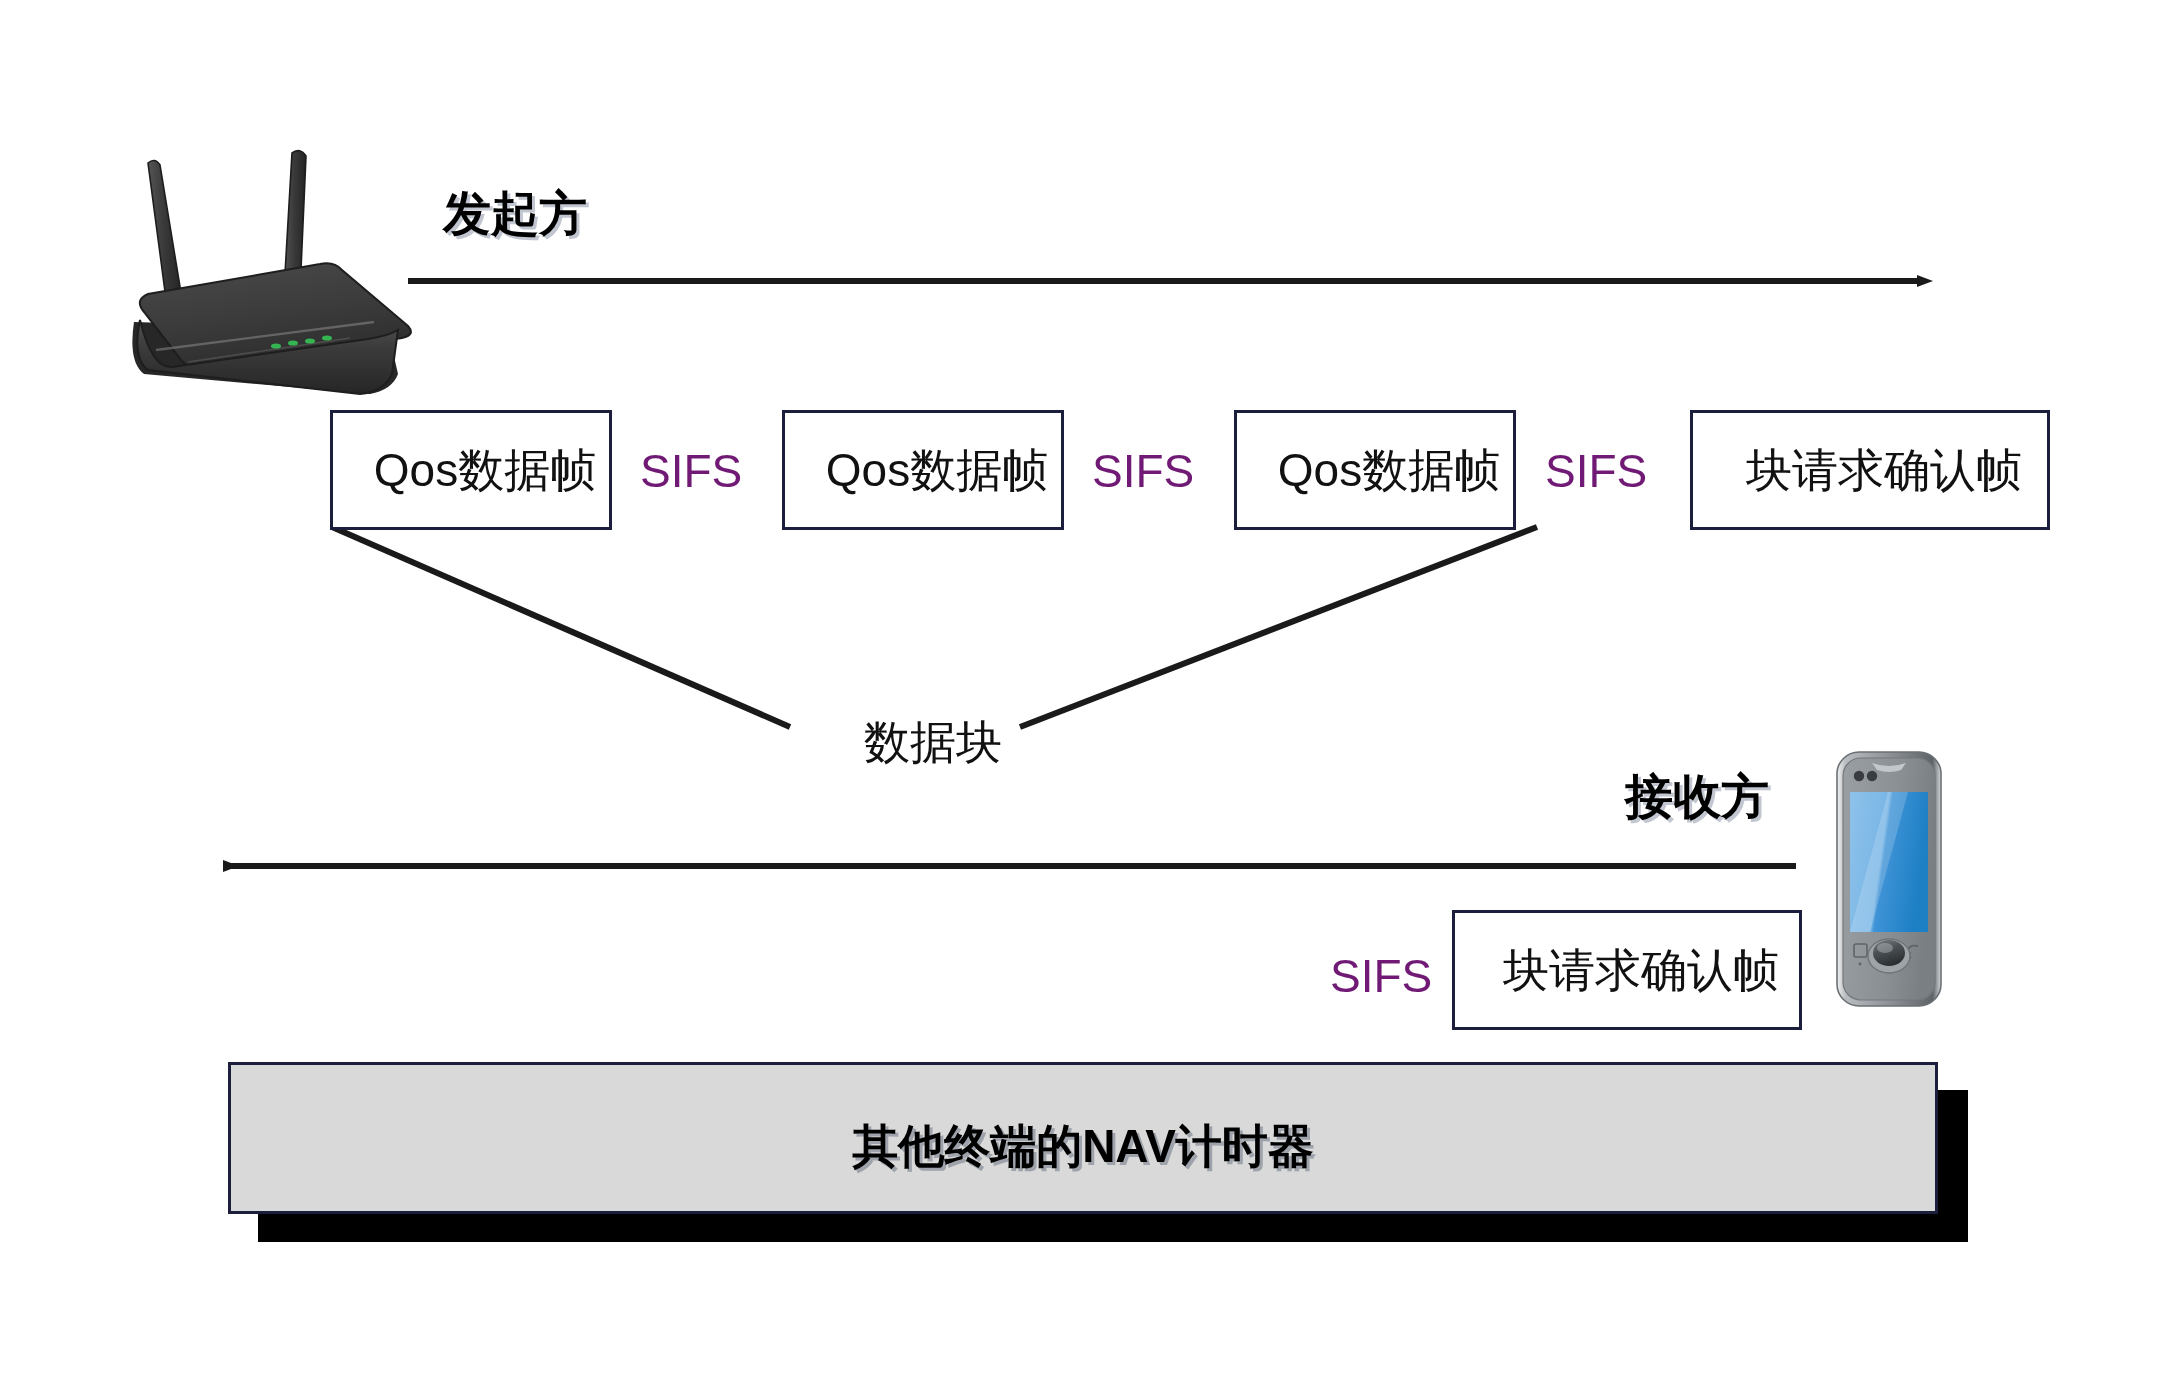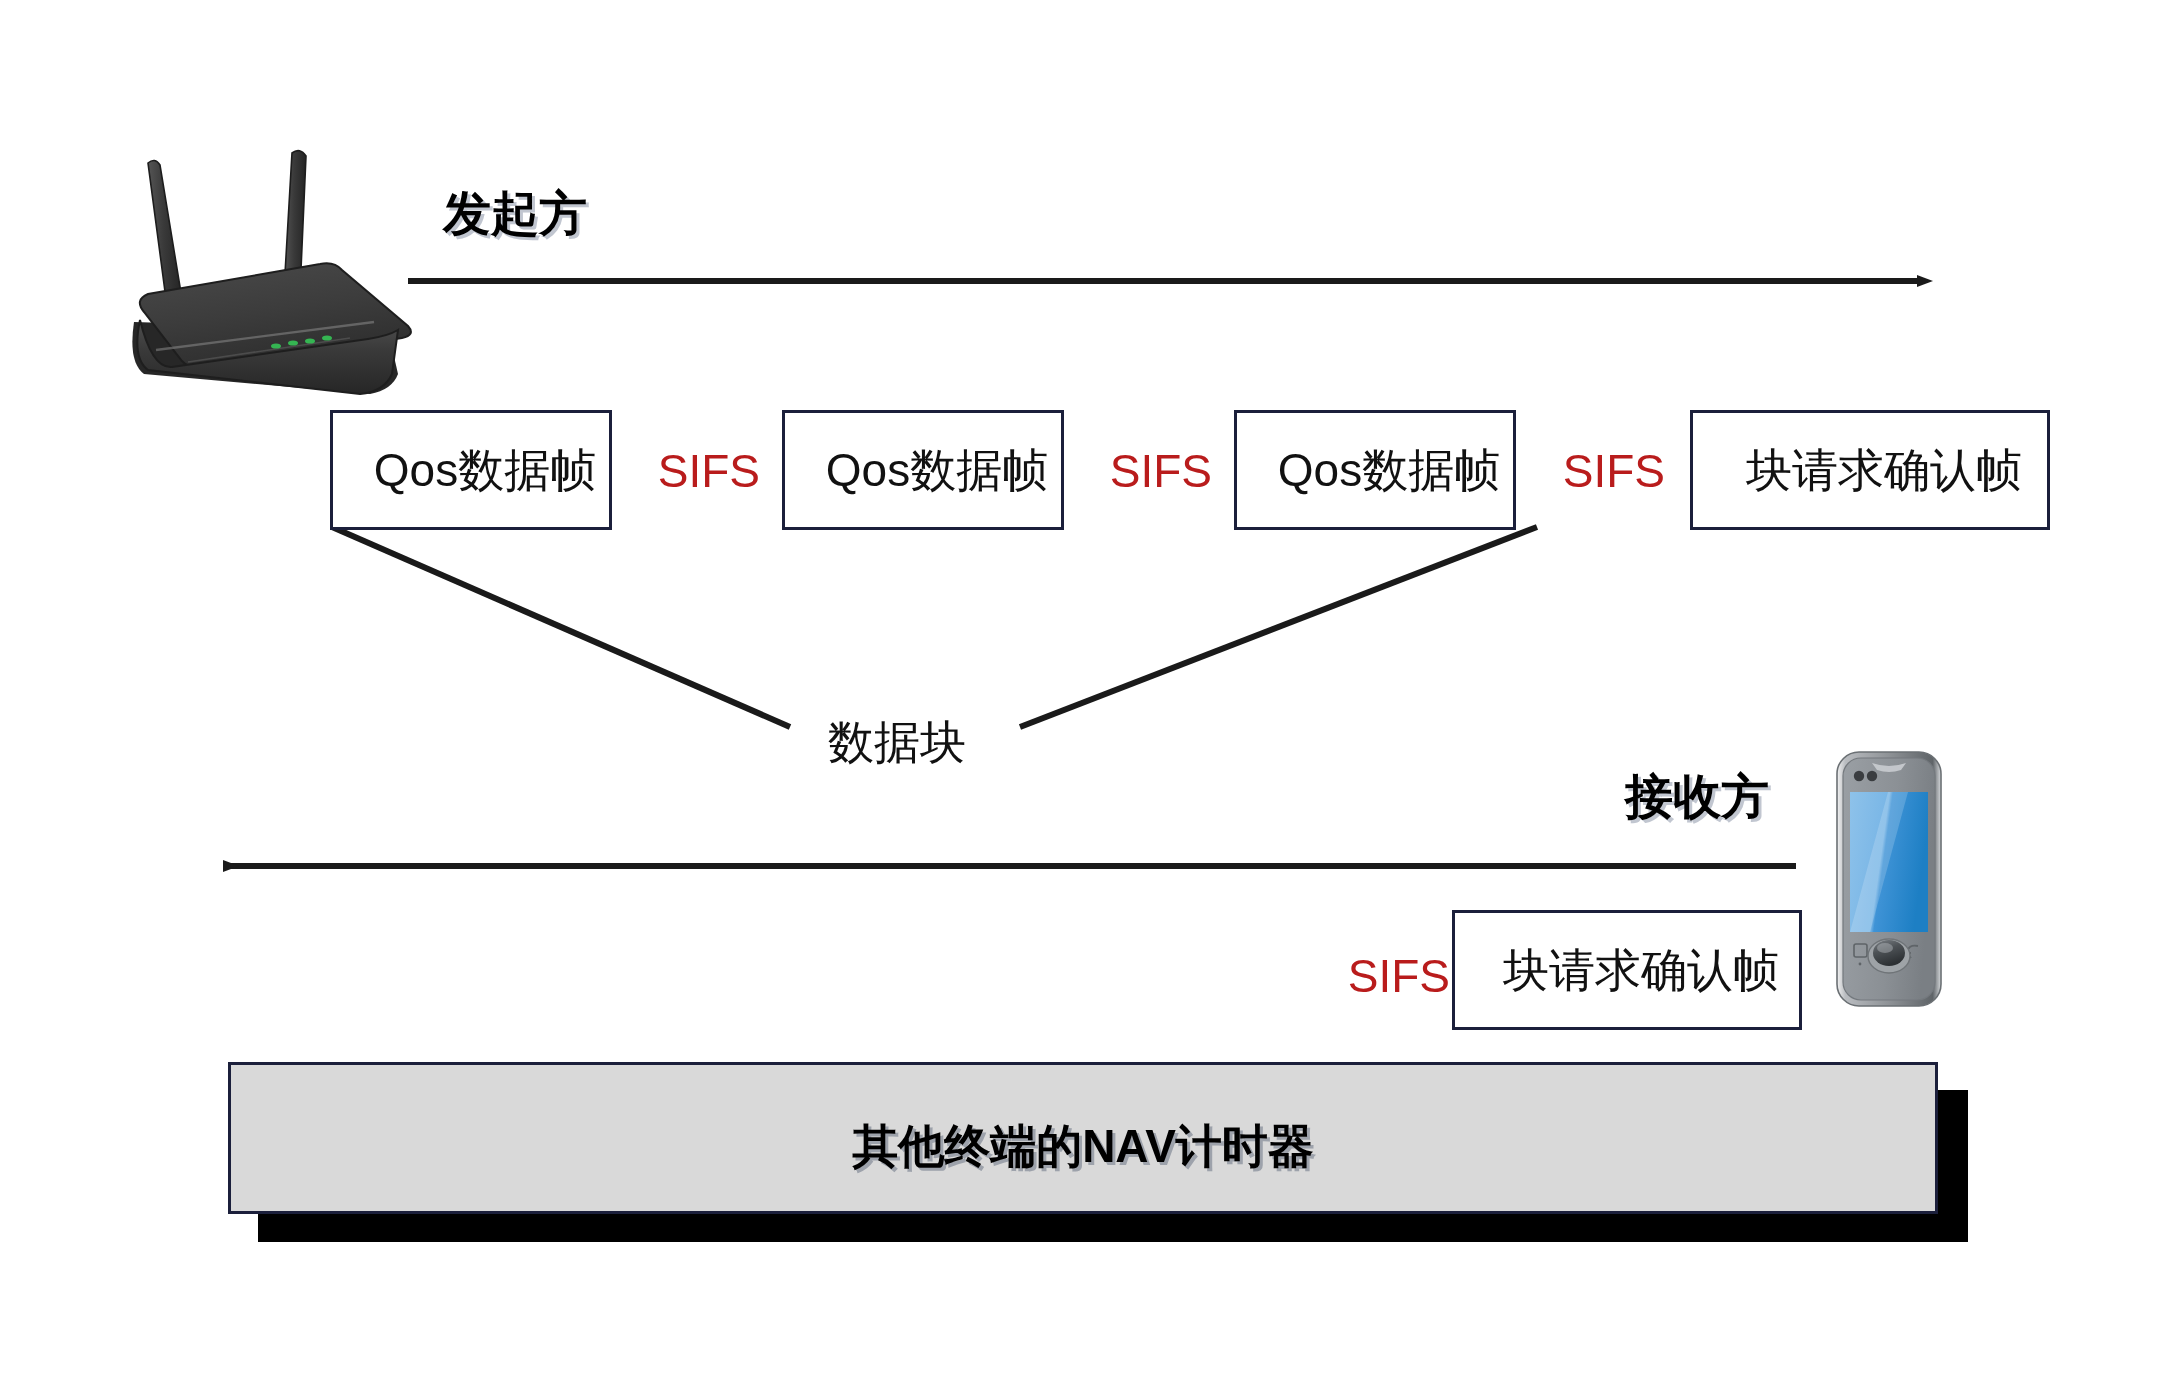--- a/index.html
+++ b/index.html
@@ -33,26 +33,26 @@
     line-height: 1;
     letter-spacing: 0px;
     white-space: nowrap;
     z-index: 6;
     padding-left: 28px;
   }
 
   
   .sifs-label {
     position: absolute;
-    color: #b91c1c;
+    color: #701a75;
     font-size: 46px;
     line-height: 1;
     white-space: nowrap;
     z-index: 6;
-    text-align: right;
+    text-align: left;
   }
 
   
   .role-label {
     position: absolute;
     font-weight: bold;
     font-size: 48px;
     color: #000000;
     white-space: nowrap;
     text-shadow: 3px 3px 0 rgba(190,195,205,0.95);
@@ -60,20 +60,21 @@
     text-align: center;
   }
 
   
   .callout-label {
     position: absolute;
     font-size: 46px;
     color: #111111;
     white-space: nowrap;
     z-index: 7;
+    margin-left: 36px;
   }
 
   
   #nav-shadow {
     position: absolute;
     background: #000000;
     z-index: 3;
   }
   #nav-bar {
     position: absolute;

